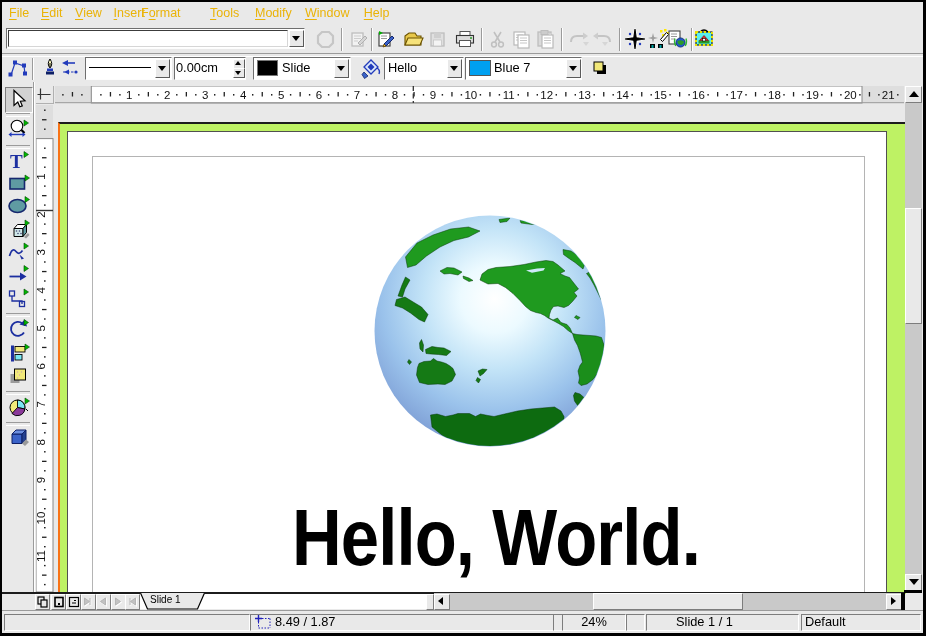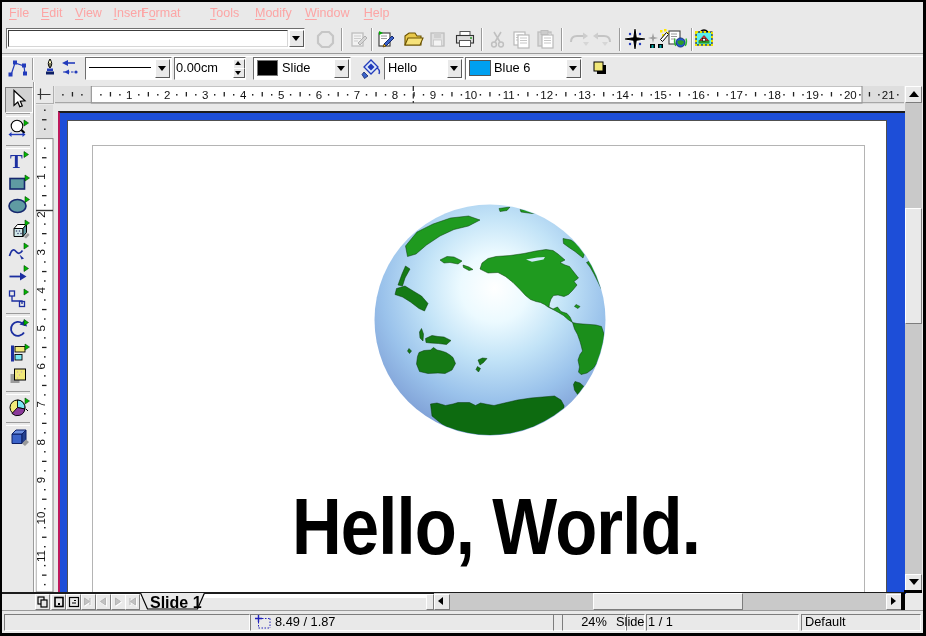--- a/index.html
+++ b/index.html
@@ -7,21 +7,21 @@
 #panel{left:2px;top:2px;width:921px;height:631px;background:#e9e9e9}
 .raised{border-top:1px solid #fff;border-left:1px solid #fff;
  border-right:1px solid #7d7d7d;border-bottom:1px solid #7d7d7d;background:#e9e9e9}
 .sunken{border-top:1px solid #7d7d7d;border-left:1px solid #7d7d7d;
  border-right:1px solid #fff;border-bottom:1px solid #fff}
 .field{border-top:1px solid #6e6e6e;border-left:1px solid #6e6e6e;
  border-right:1px solid #fdfdfd;border-bottom:1px solid #fdfdfd;background:#fff}
 .fin{border-top:1px solid #3c3c3c;border-left:1px solid #3c3c3c;
  border-right:1px solid #d6d6d6;border-bottom:1px solid #d6d6d6;background:#fff}
 .hsep{height:2px;border-top:1px solid #9b9b9b;border-bottom:1px solid #fff}
-.menu{font-size:12.5px;color:#fca5a5}
+.menu{font-size:12.5px;color:#eab308}
 .menu u{text-decoration-thickness:1px;text-underline-offset:2px}
 .txt{font-size:12.8px;color:#000;white-space:nowrap}
 .ddbtn{background:#e9e9e9;border-top:1px solid #fff;border-left:1px solid #fff;
  border-right:1px solid #5a5a5a;border-bottom:1px solid #5a5a5a}
 .tri{width:0;height:0;border-left:4px solid transparent;
  border-right:4px solid transparent;border-top:5px solid #000}
 </style></head><body>
 <div class="a" id="panel"></div>
 <div class="a menu" style="left:9px;top:2px;height:22px;line-height:22px"><u>F</u>ile</div>
 <div class="a menu" style="left:41px;top:2px;height:22px;line-height:22px"><u>E</u>dit</div>
@@ -182,21 +182,21 @@
 <div class="a" style="left:257px;top:60px;width:19px;height:14px;background:#000;border:1px solid #777"></div>
 <div class="a txt" style="left:282px;top:57px;height:21px;line-height:21px">Slide</div>
 <div class="a ddbtn" style="left:334px;top:59px;width:13px;height:17px"></div>
 <div class="a tri" style="left:337px;top:66px"></div>
 <div class="a field" style="left:384px;top:57px;width:78px;height:21px"></div>
 <div class="a txt" style="left:388px;top:57px;height:21px;line-height:21px">Hello</div>
 <div class="a ddbtn" style="left:447px;top:59px;width:13px;height:17px"></div>
 <div class="a tri" style="left:450px;top:66px"></div>
 <div class="a field" style="left:465px;top:57px;width:115px;height:21px"></div>
 <div class="a" style="left:469px;top:60px;width:20px;height:14px;background:#00a0f0;border:1px solid #555"></div>
-<div class="a txt" style="left:494px;top:57px;height:21px;line-height:21px">Blue 6</div>
+<div class="a txt" style="left:494px;top:57px;height:21px;line-height:21px">Blue 7</div>
 <div class="a ddbtn" style="left:566px;top:59px;width:13px;height:17px"></div>
 <div class="a tri" style="left:569px;top:66px"></div>
 <div class="a" style="left:2px;top:82px;width:31px;height:510px;background:#e9e9e9;border-right:1px solid #9b9b9b"></div>
 <div class="a" style="left:34px;top:82px;width:1px;height:510px;background:#fff"></div>
 <div class="a sunken" style="left:5px;top:87px;width:26px;height:24px;background:#d2d2d2"></div>
 <div class="a hsep" style="left:6px;top:112.5px;width:24px"></div>
 <div class="a hsep" style="left:6px;top:144.5px;width:24px"></div>
 <div class="a hsep" style="left:6px;top:313px;width:24px"></div>
 <div class="a hsep" style="left:6px;top:391px;width:24px"></div>
 <div class="a hsep" style="left:6px;top:422px;width:24px"></div>
@@ -419,21 +419,21 @@
 <text x="0" y="0" font-size="11.5" text-anchor="middle" fill="#111" transform="translate(8.5,413.1) rotate(-90)">10</text>
 <rect x="8" y="422.0" width="1.6" height="1.4" fill="#222"></rect>
 <rect x="6" y="431.6" width="4.5" height="1.3" fill="#222"></rect>
 <rect x="8" y="441.0" width="1.6" height="1.4" fill="#222"></rect>
 <text x="0" y="0" font-size="11.5" text-anchor="middle" fill="#111" transform="translate(8.5,451.1) rotate(-90)">11</text>
 <rect x="8" y="459.9" width="1.6" height="1.4" fill="#222"></rect>
 <rect x="6" y="469.5" width="4.5" height="1.3" fill="#222"></rect>
 <rect x="8" y="478.9" width="1.6" height="1.4" fill="#222"></rect>
 <rect x="0" y="104.8" width="17" height="1.4" fill="#333"></rect>
 </svg>
-<div class="a" style="left:58px;top:111px;width:846px;height:485px;background:#1d4ed8;border-top:2px solid #1c1c1c;border-left:2px solid #be185d;overflow:hidden">
+<div class="a" style="left:58px;top:122px;width:846px;height:485px;background:#bef264;border-top:2px solid #1c1c1c;border-left:2px solid #f97316;overflow:hidden">
 <div class="a" style="left:7px;top:7px;width:818px;height:600px;background:#fff;border:1px solid #505050"></div>
 <div class="a" style="left:32px;top:32px;width:771px;height:600px;border:1px solid #b4b4b4;background:#fff"></div>
 <svg class="a" style="left:314px;top:90.5px" width="232" height="232" viewBox="0 0 232 232">
 <defs>
 <radialGradient id="og" cx="52%" cy="36%" r="74%">
 <stop offset="0%" stop-color="#ffffff"></stop>
 <stop offset="20%" stop-color="#ecfaff"></stop>
 <stop offset="42%" stop-color="#c2e3f7"></stop>
 <stop offset="66%" stop-color="#9ac2eb"></stop>
 <stop offset="87%" stop-color="#7fa0d6"></stop>
@@ -534,38 +534,38 @@
   </svg>
 <div class="a raised" style="left:125.3px;top:594px;width:13px;height:14px"></div>
 <svg class="a" style="left:125.3px;top:594px" width="14" height="15" viewBox="0 0 14 15">
     <path d="M5 4 V11 M5.5 7.5 L10.5 4 V11 Z" fill="none" stroke="#fdfdfd" stroke-width="1.2" transform="translate(0.8,0.8)"></path>
     <path d="M5 4 V11 M5.5 7.5 L10.5 4 V11 Z" fill="#c2c2c2" stroke="#b5b5b5" stroke-width="1"></path>
   </svg>
 <svg class="a" style="left:140px;top:592px" width="66" height="18" viewBox="0 0 66 18">
     <polygon points="0,1 65,1 58,17 7,17" fill="#e9e9e9"></polygon>
     <path d="M0.5 1 L7.5 17 H57.5 L64.5 1" fill="none" stroke="#000" stroke-width="1.2"></path>
   </svg>
-<div class="a" style="left:150px;top:594px;font-size:16px;font-weight:bold">Slide 1</div>
+<div class="a" style="left:150px;top:594px;font-size:10px;font-weight:normal">Slide 1</div>
 <div class="a raised" style="left:426px;top:594px;width:6px;height:14px"></div>
 <div class="a" style="left:434px;top:593px;width:470px;height:17px;background:#c9c9c9"></div>
 <div class="a raised" style="left:434px;top:594px;width:14px;height:14px"></div>
 <div class="a" style="left:438px;top:597px;width:0;height:0;border-top:4.5px solid transparent;border-bottom:4.5px solid transparent;border-right:5.5px solid #000"></div>
 <div class="a raised" style="left:593px;top:593px;width:148px;height:15px"></div>
 <div class="a raised" style="left:886px;top:594px;width:14px;height:14px"></div>
 <div class="a" style="left:891px;top:597px;width:0;height:0;border-top:4.5px solid transparent;border-bottom:4.5px solid transparent;border-left:5.5px solid #000"></div>
 <div class="a" style="left:900.5px;top:593px;width:4px;height:17px;background:#000"></div>
 <div class="a" style="left:904.5px;top:594px;width:18px;height:16px;background:#e9e9e9"></div>
 <div class="a" style="left:2px;top:610px;width:921px;height:1px;background:#9b9b9b"></div>
 <div class="a" style="left:2px;top:611px;width:921px;height:22px;background:#e9e9e9"></div>
 <div class="a sunken" style="left:4px;top:614px;width:244px;height:15px"></div>
 <div class="a sunken" style="left:250px;top:614px;width:302px;height:15px"></div>
 <div class="a sunken" style="left:553px;top:614px;width:8px;height:15px"></div>
 <div class="a sunken" style="left:562px;top:614px;width:62px;height:15px"></div>
 <div class="a sunken" style="left:626px;top:614px;width:17px;height:15px"></div>
 <div class="a sunken" style="left:646px;top:614px;width:151px;height:15px"></div>
 <div class="a sunken" style="left:801px;top:614px;width:118px;height:15px"></div>
 <div class="a txt" style="left:275px;top:613px;height:18px;line-height:18px">8.49 / 1.87</div>
 <div class="a txt" style="left:562px;top:613px;width:64px;height:18px;line-height:18px;text-align:center">24%</div>
-<div class="a txt" style="left:616px;top:613px;height:18px;line-height:18px">Slide 1 / 1</div>
+<div class="a txt" style="left:676px;top:613px;height:18px;line-height:18px">Slide 1 / 1</div>
 <div class="a txt" style="left:805px;top:613px;height:18px;line-height:18px">Default</div>
 <svg class="a" style="left:254px;top:614px" width="18" height="16" viewBox="0 0 18 16">
     <path d="M4.5 1 V8 M1 4.5 H8" stroke="#2222bb" stroke-width="1.4"></path>
     <path d="M4.5 8 V14 M8 4.5 H16 M16 4.5 V14 M4.5 14 H16" stroke="#2222bb" stroke-width="1" stroke-dasharray="1.5 1.5" fill="none"></path>
   </svg>
 </body></html>

